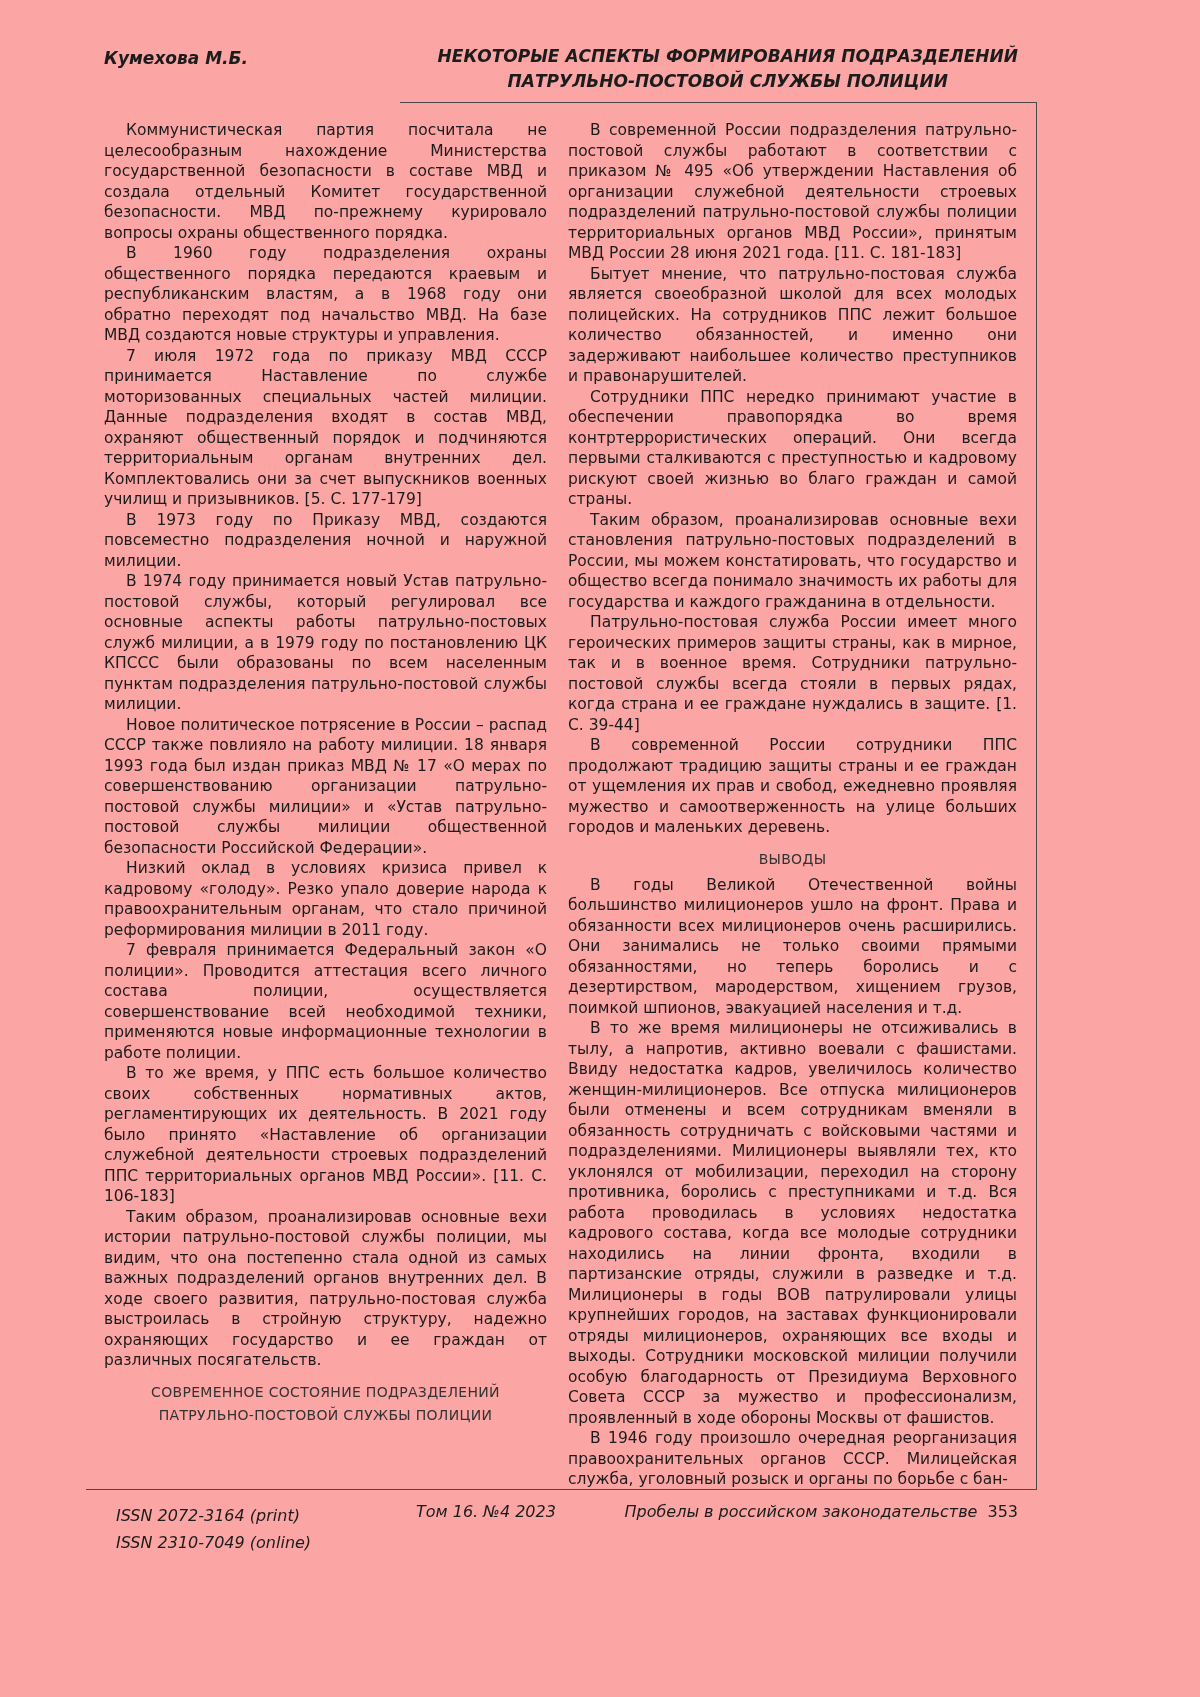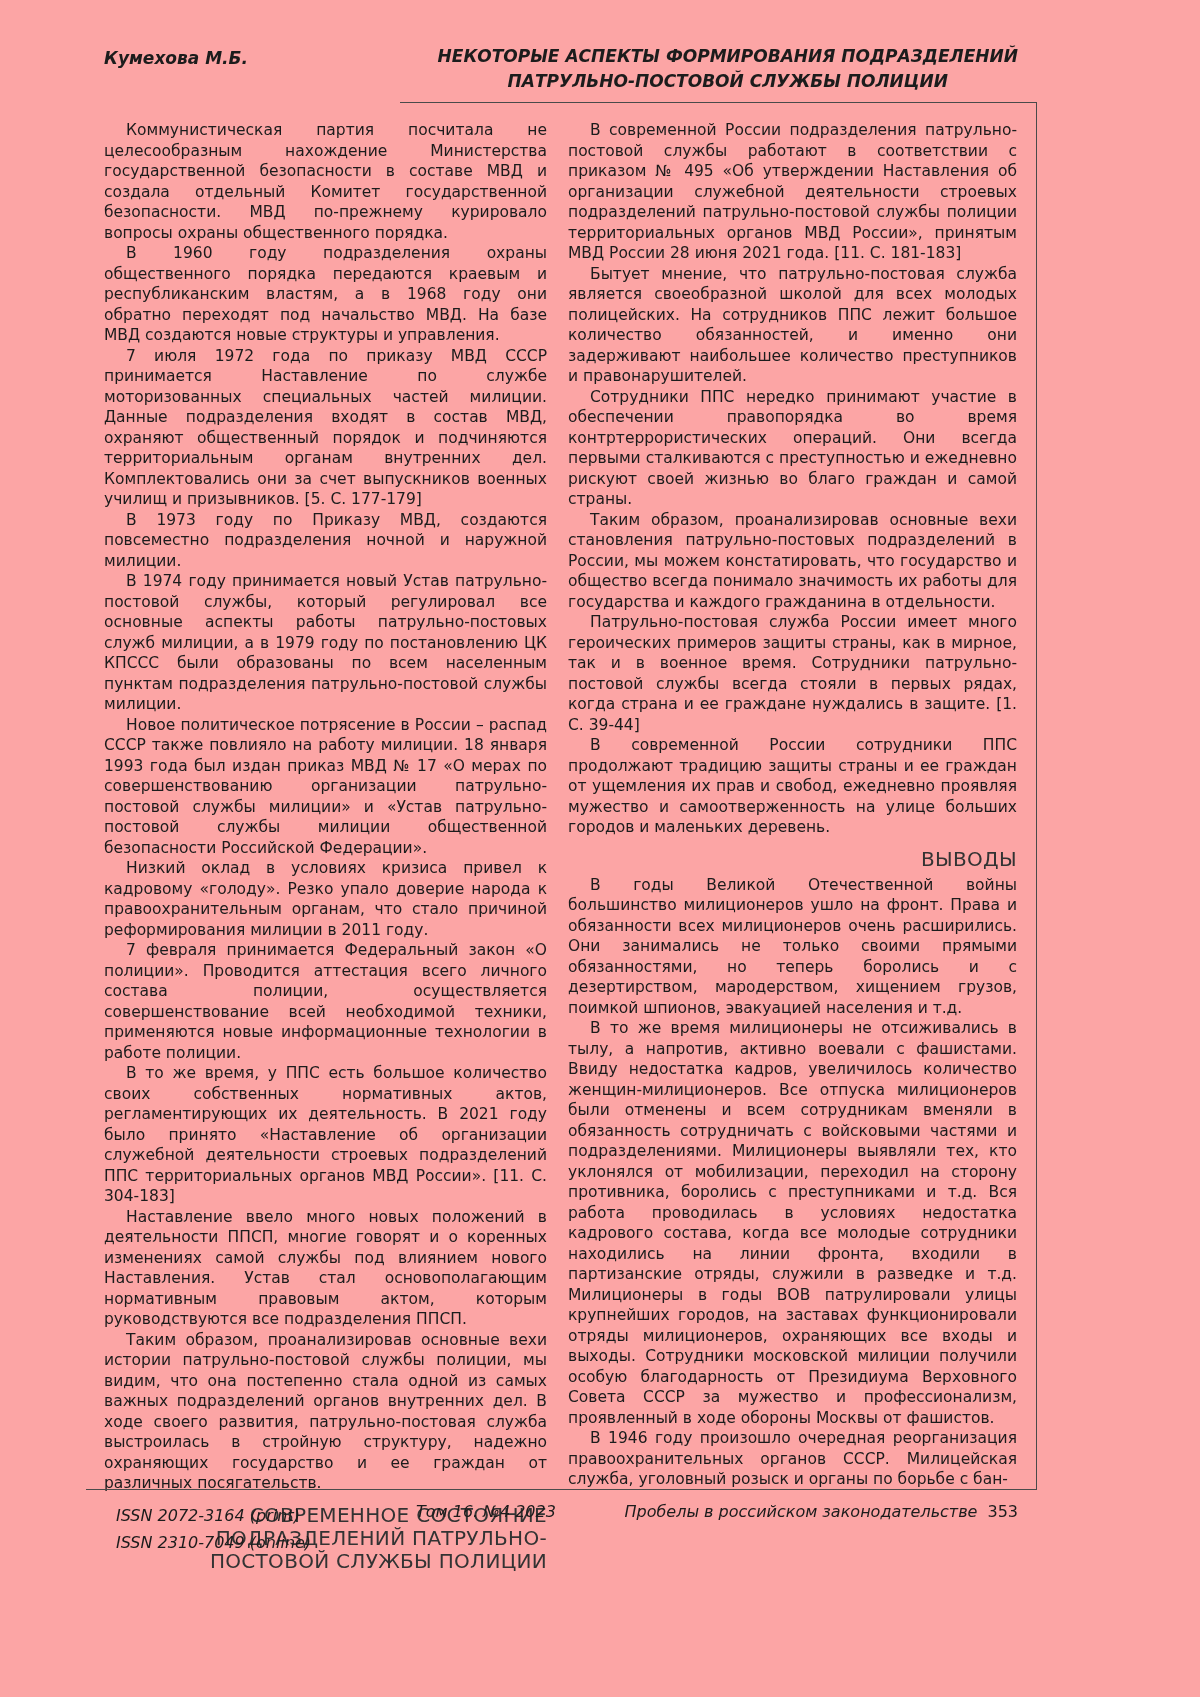--- a/index.html
+++ b/index.html
@@ -59,26 +59,26 @@
     width: 914px;
     display: flex;
     gap: 21px;
   }
   .col { font-size: 15.5px; line-height: 20.5px; text-align: justify; }
   .col.left  { width: 443px; }
   .col.right { width: 449px; }
   .col p { text-indent: 22px; margin: 0; }
 
   .section-heading {
-    font-size: 20px;
+    font-size: 14px;
     font-weight: normal;
     line-height: 23px;
     letter-spacing: 0.3px;
     color: #333333;
-    text-align: right;
+    text-align: center;
     margin-top: 10px;
     margin-bottom: 4px;
   }
 
   
   .footer-rule {
     position: absolute;
     left: 86px;
     right: 164px;
     top: 1489px;
@@ -117,30 +117,29 @@
 
     <div class="col left">
       <p>Коммунистическая партия посчитала не целесообразным нахождение Министерства государственной безопасности в составе МВД и создала отдельный Комитет государственной безопасности. МВД по-прежнему курировало вопросы охраны общественного порядка.</p>
       <p>В 1960 году подразделения охраны общественного порядка передаются краевым и республиканским властям, а в 1968 году они обратно переходят под начальство МВД. На базе МВД создаются новые структуры и управления.</p>
       <p>7 июля 1972 года по приказу МВД СССР принимается Наставление по службе моторизованных специальных частей милиции. Данные подразделения входят в состав МВД, охраняют общественный порядок и подчиняются территориальным органам внутренних дел. Комплектовались они за счет выпускников военных училищ и призывников. [5. С. 177-179]</p>
       <p>В 1973 году по Приказу МВД, создаются повсеместно подразделения ночной и наружной милиции.</p>
       <p>В 1974 году принимается новый Устав патрульно-постовой службы, который регулировал все основные аспекты работы патрульно-постовых служб милиции, а в 1979 году по постановлению ЦК КПССС были образованы по всем населенным пунктам подразделения патрульно-постовой службы милиции.</p>
       <p>Новое политическое потрясение в России – распад СССР также повлияло на работу милиции. 18 января 1993 года был издан приказ МВД № 17 «О мерах по совершенствованию организации патрульно-постовой службы милиции» и «Устав патрульно-постовой службы милиции общественной безопасности Российской Федерации».</p>
       <p>Низкий оклад в условиях кризиса привел к кадровому «голоду». Резко упало доверие народа к правоохранительным органам, что стало причиной реформирования милиции в 2011 году.</p>
       <p>7 февраля принимается Федеральный закон «О полиции». Проводится аттестация всего личного состава полиции, осуществляется совершенствование всей необходимой техники, применяются новые информационные технологии в работе полиции.</p>
-      <p>В то же время, у ППС есть большое количество своих собственных нормативных актов, регламентирующих их деятельность. В 2021 году было принято «Наставление об организации служебной деятельности строевых подразделений ППС территориальных органов МВД России». [11. С. 304-183]</p>
-      <p>Наставление ввело много новых положений в деятельности ППСП, многие говорят и о коренных изменениях самой службы под влиянием нового Наставления. Устав стал основополагающим нормативным правовым актом, которым руководствуются все подразделения ППСП.</p>
+      <p>В то же время, у ППС есть большое количество своих собственных нормативных актов, регламентирующих их деятельность. В 2021 году было принято «Наставление об организации служебной деятельности строевых подразделений ППС территориальных органов МВД России». [11. С. 106-183]</p>
       <p>Таким образом, проанализировав основные вехи истории патрульно-постовой службы полиции, мы видим, что она постепенно стала одной из самых важных подразделений органов внутренних дел. В ходе своего развития, патрульно-постовая служба выстроилась в стройную структуру, надежно охраняющих государство и ее граждан от различных посягательств.</p>
       <h2 class="section-heading">СОВРЕМЕННОЕ СОСТОЯНИЕ ПОДРАЗДЕЛЕНИЙ ПАТРУЛЬНО-ПОСТОВОЙ СЛУЖБЫ ПОЛИЦИИ</h2>
     </div>
 
     <div class="col right">
       <p>В современной России подразделения патрульно-постовой службы работают в соответствии с приказом № 495 «Об утверждении Наставления об организации служебной деятельности строевых подразделений патрульно-постовой службы полиции территориальных органов МВД России», принятым МВД России 28 июня 2021 года. [11. С. 181-183]</p>
       <p>Бытует мнение, что патрульно-постовая служба является своеобразной школой для всех молодых полицейских. На сотрудников ППС лежит большое количество обязанностей, и именно они задерживают наибольшее количество преступников и правонарушителей.</p>
-      <p>Сотрудники ППС нередко принимают участие в обеспечении правопорядка во время контртеррористических операций. Они всегда первыми сталкиваются с преступностью и ежедневно рискуют своей жизнью во благо граждан и самой страны.</p>
+      <p>Сотрудники ППС нередко принимают участие в обеспечении правопорядка во время контртеррористических операций. Они всегда первыми сталкиваются с преступностью и кадровому рискуют своей жизнью во благо граждан и самой страны.</p>
       <p>Таким образом, проанализировав основные вехи становления патрульно-постовых подразделений в России, мы можем констатировать, что государство и общество всегда понимало значимость их работы для государства и каждого гражданина в отдельности.</p>
       <p>Патрульно-постовая служба России имеет много героических примеров защиты страны, как в мирное, так и в военное время. Сотрудники патрульно-постовой службы всегда стояли в первых рядах, когда страна и ее граждане нуждались в защите. [1. С. 39-44]</p>
       <p>В современной России сотрудники ППС продолжают традицию защиты страны и ее граждан от ущемления их прав и свобод, ежедневно проявляя мужество и самоотверженность на улице больших городов и маленьких деревень.</p>
       <h2 class="section-heading">ВЫВОДЫ</h2>
       <p>В годы Великой Отечественной войны большинство милиционеров ушло на фронт. Права и обязанности всех милиционеров очень расширились. Они занимались не только своими прямыми обязанностями, но теперь боролись и с дезертирством, мародерством, хищением грузов, поимкой шпионов, эвакуацией населения и т.д.</p>
       <p>В то же время милиционеры не отсиживались в тылу, а напротив, активно воевали с фашистами. Ввиду недостатка кадров, увеличилось количество женщин-милиционеров. Все отпуска милиционеров были отменены и всем сотрудникам вменяли в обязанность сотрудничать с войсковыми частями и подразделениями. Милиционеры выявляли тех, кто уклонялся от мобилизации, переходил на сторону противника, боролись с преступниками и т.д. Вся работа проводилась в условиях недостатка кадрового состава, когда все молодые сотрудники находились на линии фронта, входили в партизанские отряды, служили в разведке и т.д. Милиционеры в годы ВОВ патрулировали улицы крупнейших городов, на заставах функционировали отряды милиционеров, охраняющих все входы и выходы. Сотрудники московской милиции получили особую благодарность от Президиума Верховного Совета СССР за мужество и профессионализм, проявленный в ходе обороны Москвы от фашистов.</p>
       <p>В 1946 году произошло очередная реорганизация правоохранительных органов СССР. Милицейская служба, уголовный розыск и органы по борьбе с бан-</p>
     </div>
 
   </div>

